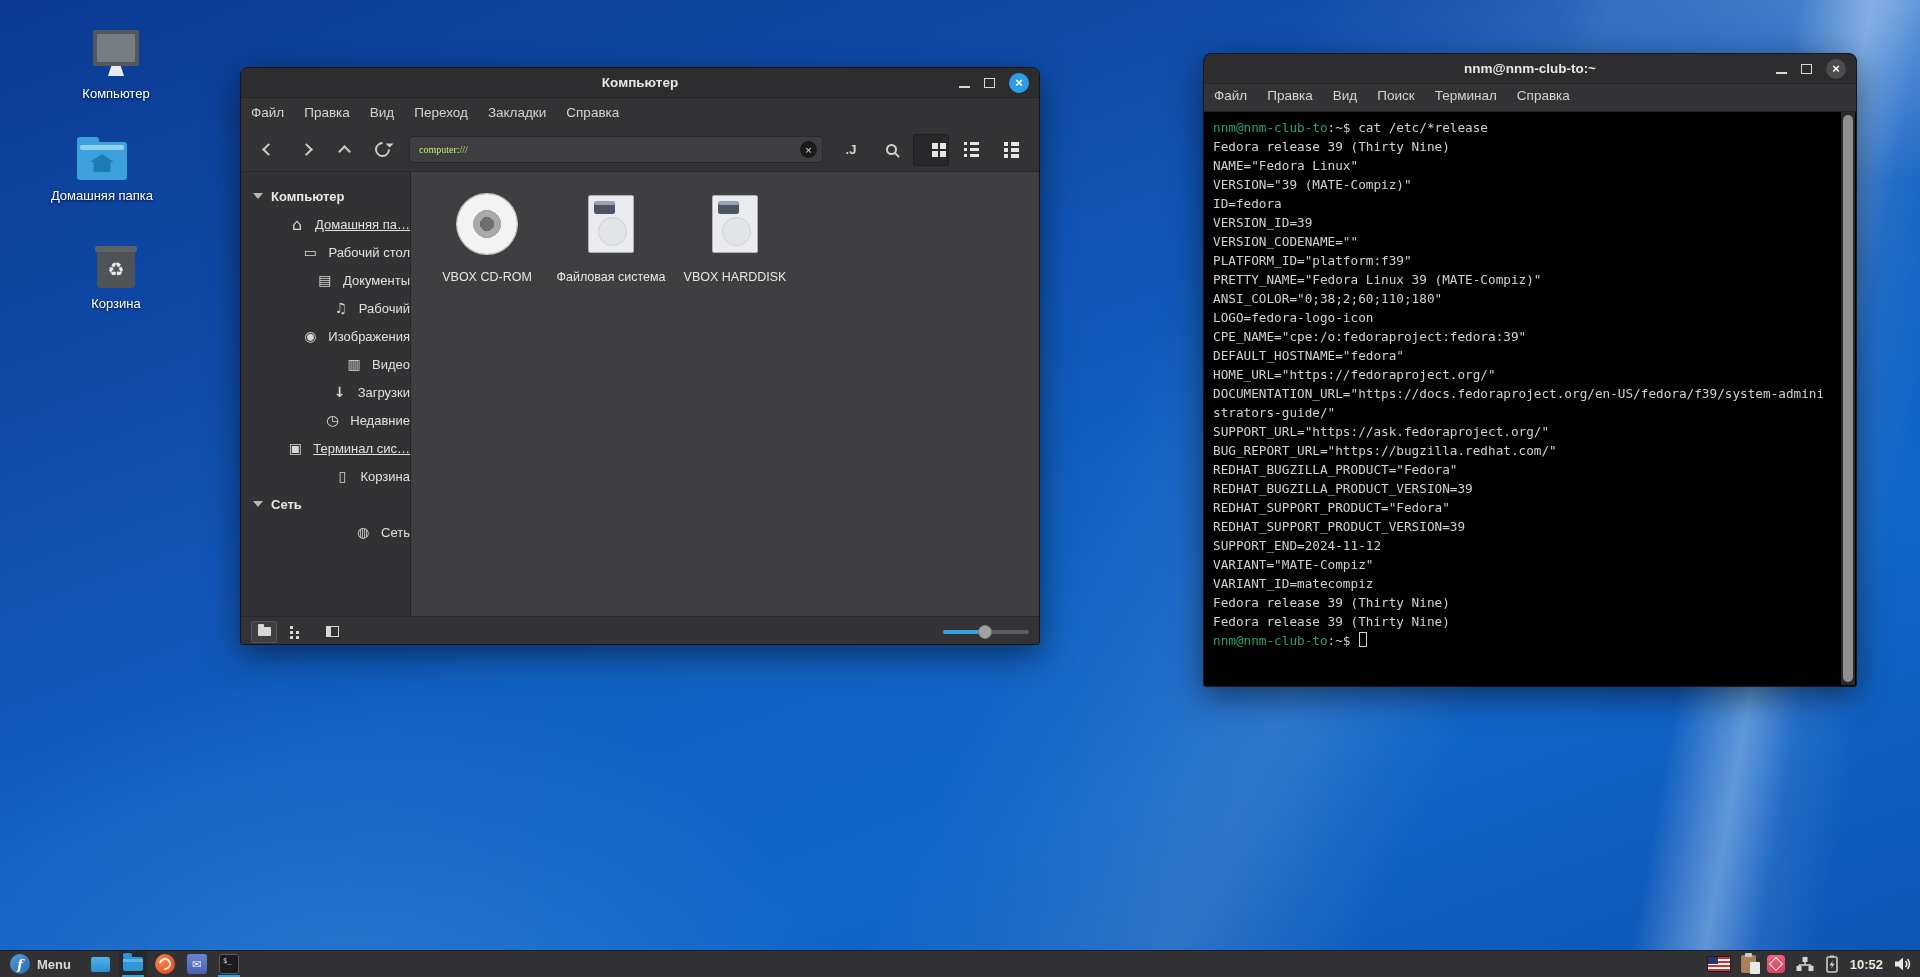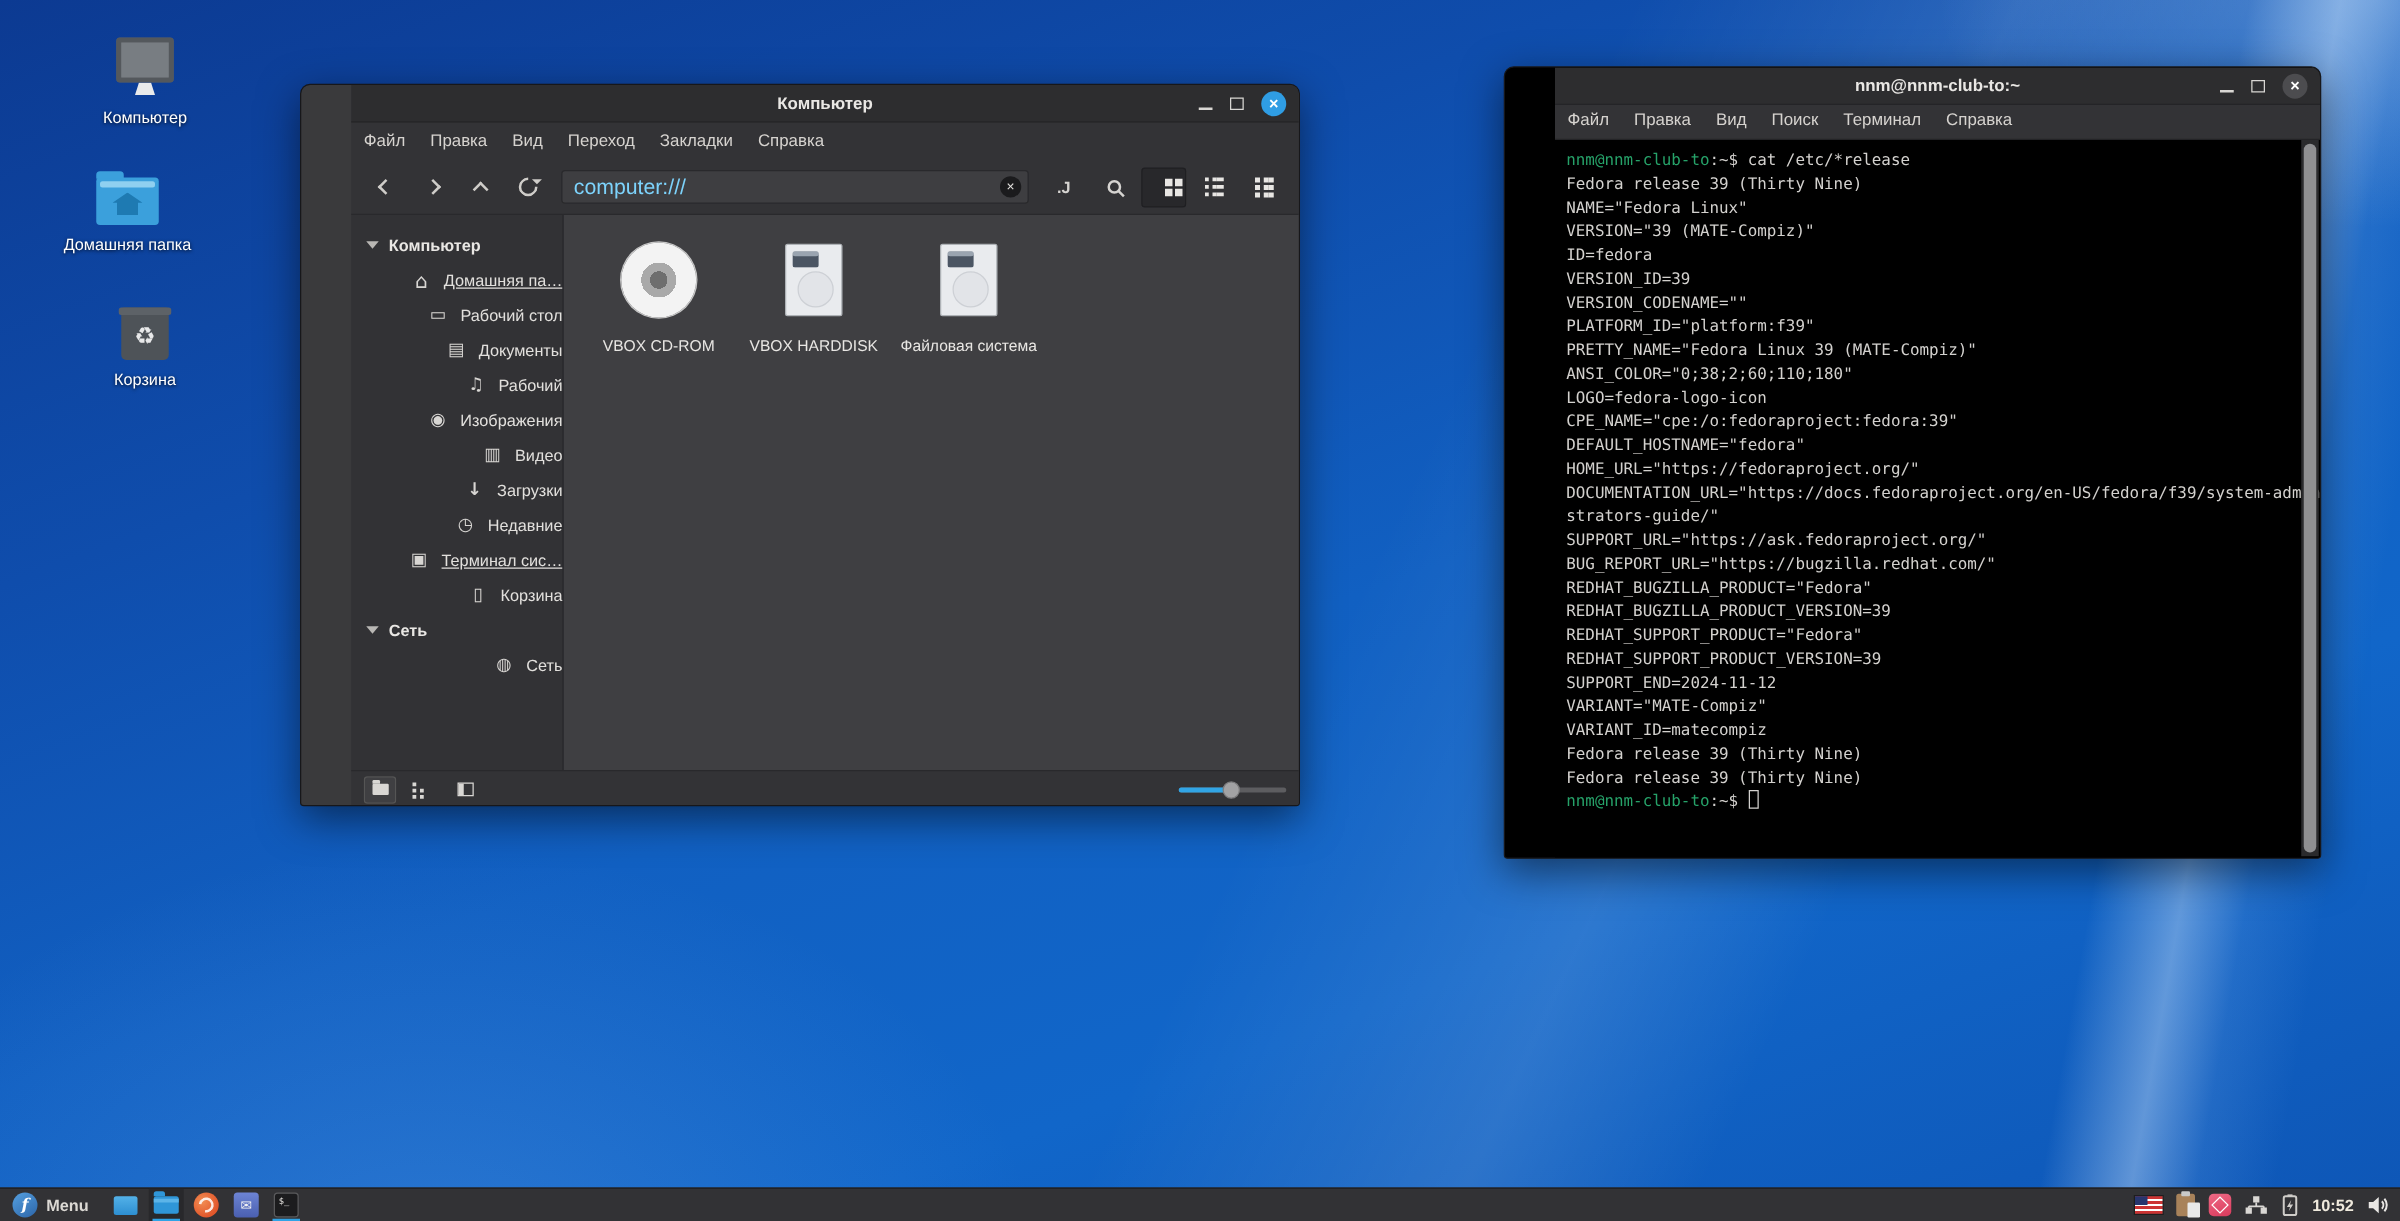--- a/index.html
+++ b/index.html
@@ -29,21 +29,21 @@
   .homefolder { width:50px; height:38px; background:#3ba0dc; border-radius:3px; position:relative; }
   .homefolder::before { content:""; position:absolute; top:-5px; left:0; width:22px; height:6px; background:#3ba0dc; border-radius:3px 3px 0 0; }
   .homefolder::after { content:""; position:absolute; top:3px; left:3px; right:3px; height:5px; background:#8fd0f0; border-radius:2px; }
   .homefolder .home-sym { position:absolute; left:13px; top:12px; width:24px; height:18px; background:#1e7ab2; clip-path:polygon(50% 0,100% 45%,85% 45%,85% 100%,15% 100%,15% 45%,0 45%); }
 
   .trashcan { width:38px; height:42px; background:#4e5358; border-radius:2px 2px 4px 4px; position:relative; display:flex; align-items:center; justify-content:center; }
   .trashcan::before { content:""; position:absolute; top:0; left:-2px; right:-2px; height:6px; background:#5d6267; border-radius:2px; }
   .trashcan .recy { color:#e8e9ea; font-size:19px; line-height:1; margin-top:4px; }
 
   
-  .win { position:absolute; border:1px solid #17171a; border-radius:8px 8px 3px 3px; box-shadow:0 10px 32px rgba(0,0,0,.5); overflow:hidden; background:#3a3a3c;padding-left:40px; }
+  .win { position:absolute; border:1px solid #17171a; border-radius:8px 8px 3px 3px; box-shadow:0 10px 32px rgba(0,0,0,.5); overflow:hidden; background:#3a3a3c; }
   .titlebar { height:30px; background:#2d2d2f; display:flex; align-items:center; position:relative; border-bottom:1px solid #242427; }
   .titlebar .title { position:absolute; left:0; right:0; text-align:center; font-size:13.5px; font-weight:bold; color:#e9e7e4; }
   .winbtns { margin-left:auto; display:flex; align-items:center; gap:14px; padding-right:10px; position:relative; z-index:2; }
   .btn-min { width:11px; height:2px; background:#d9d7d4; margin-top:8px; }
   .btn-max { width:11px; height:10px; border:1.5px solid #d9d7d4; }
   .btn-close { width:20px; height:20px; border-radius:50%; display:flex; align-items:center; justify-content:center; color:#fff; font-size:13px; font-weight:bold; line-height:1; }
   .btn-close.blue { background:#2f9de4; }
   .btn-close.gray { background:#4c4c4f; }
   .menubar { display:flex; align-items:flex-end; background:#333336; color:#d6d3cf; font-size:13.5px; }
   .menubar .mi { padding:0 10px; line-height:30px; }
@@ -53,21 +53,21 @@
   .fm .menubar { height:30px; }
   .toolbar { height:44px; background:#333336; display:flex; align-items:center; padding:0 10px; gap:4px; border-bottom:1px solid #29292c; }
   .navbtn { width:34px; height:32px; display:flex; align-items:center; justify-content:center; border-radius:3px; }
   .chev { width:9px; height:9px; border-left:2px solid #cfcdc9; border-bottom:2px solid #cfcdc9; }
   .chev.back { transform:rotate(45deg); }
   .chev.fwd  { transform:rotate(-135deg); }
   .chev.up   { transform:rotate(135deg); margin-top:4px; }
   .refresh { width:15px; height:15px; border:2px solid #cfcdc9; border-radius:50%; border-top-color:transparent; position:relative; transform:rotate(45deg); }
   .refresh::after { content:""; position:absolute; top:-5px; right:-2px; border:4px solid transparent; border-left-color:#cfcdc9; transform:rotate(45deg); }
   .locwrap { flex:1; position:relative; margin:0 6px; }
-  .locbar { width:100%; height:27px; background:#3e3e41; border:1px solid #29292c; border-radius:3px; color:#7dd3fc; font-size:17px; padding:0 30px 0 9px; font-family:Liberation Sans, sans-serif; }
+  .locbar { width:100%; height:27px; background:#3e3e41; border:1px solid #29292c; border-radius:3px; color:#bef264; font-size:10px; padding:0 30px 0 9px; font-family:Liberation Serif, serif; }
   .clearx { position:absolute; right:6px; top:5px; width:17px; height:17px; background:#1b1b1d; border-radius:50%; color:#e6e4e1; font-size:11px; display:flex; align-items:center; justify-content:center; }
   .tbicon { width:36px; height:32px; display:flex; align-items:center; justify-content:center; border-radius:3px; color:#e4e2df; }
   .tbicon.active { background:#28282b; box-shadow:inset 0 0 0 1px #1f1f22; }
   .editloc { font-size:13px; font-weight:bold; color:#d6d4d1; }
   .mag { width:11px; height:11px; border:2px solid #d6d4d1; border-radius:50%; position:relative; }
   .mag::after { content:""; position:absolute; width:6px; height:2px; background:#d6d4d1; transform:rotate(45deg); right:-5px; bottom:-3px; }
   .grid4 { width:6px; height:6px; background:#e8e6e3; box-shadow:8px 0 #e8e6e3, 0 8px #e8e6e3, 8px 8px #e8e6e3; margin:-7px -7px 0 0; }
   .listv { width:3px; height:3px; background:#e8e6e3; box-shadow:0 6px #e8e6e3,0 12px #e8e6e3, 6px 0 0 #e8e6e3, 6px 6px 0 #e8e6e3, 6px 12px 0 #e8e6e3, 9px 0 0 #e8e6e3, 9px 6px 0 #e8e6e3, 9px 12px 0 #e8e6e3, 12px 0 0 #e8e6e3, 12px 6px 0 #e8e6e3, 12px 12px 0 #e8e6e3; margin:-12px 0 0 -12px; }
   .compv { width:4px; height:4px; background:#e8e6e3; box-shadow:0 6px #e8e6e3,0 12px #e8e6e3, 7px 0 #e8e6e3,7px 6px #e8e6e3,7px 12px #e8e6e3, 11px 0 #e8e6e3,11px 6px #e8e6e3,11px 12px #e8e6e3; margin:-12px 0 0 -10px; }
 
@@ -303,28 +303,28 @@
             <div class="fart">
               <span class="ic-cdrom"></span>
             </div>
             <span class="flabel">VBOX CD-ROM</span>
           </div>
 
           <div class="file-item">
             <div class="fart">
               <span class="ic-harddisk"></span>
             </div>
-            <span class="flabel">VBOX HARDDISK</span>
+            <span class="flabel">Файловая система</span>
           </div>
 
           <div class="file-item">
             <div class="fart">
               <span class="ic-harddisk"></span>
             </div>
-            <span class="flabel">Файловая система</span>
+            <span class="flabel">VBOX HARDDISK</span>
           </div>
         </div>
     </div>
     <div class="statusbar">
       <span class="sbtn active">
           <span class="sfolder"></span>
         </span>
       <span class="sbtn">
           <span class="stree"></span>
         </span>

